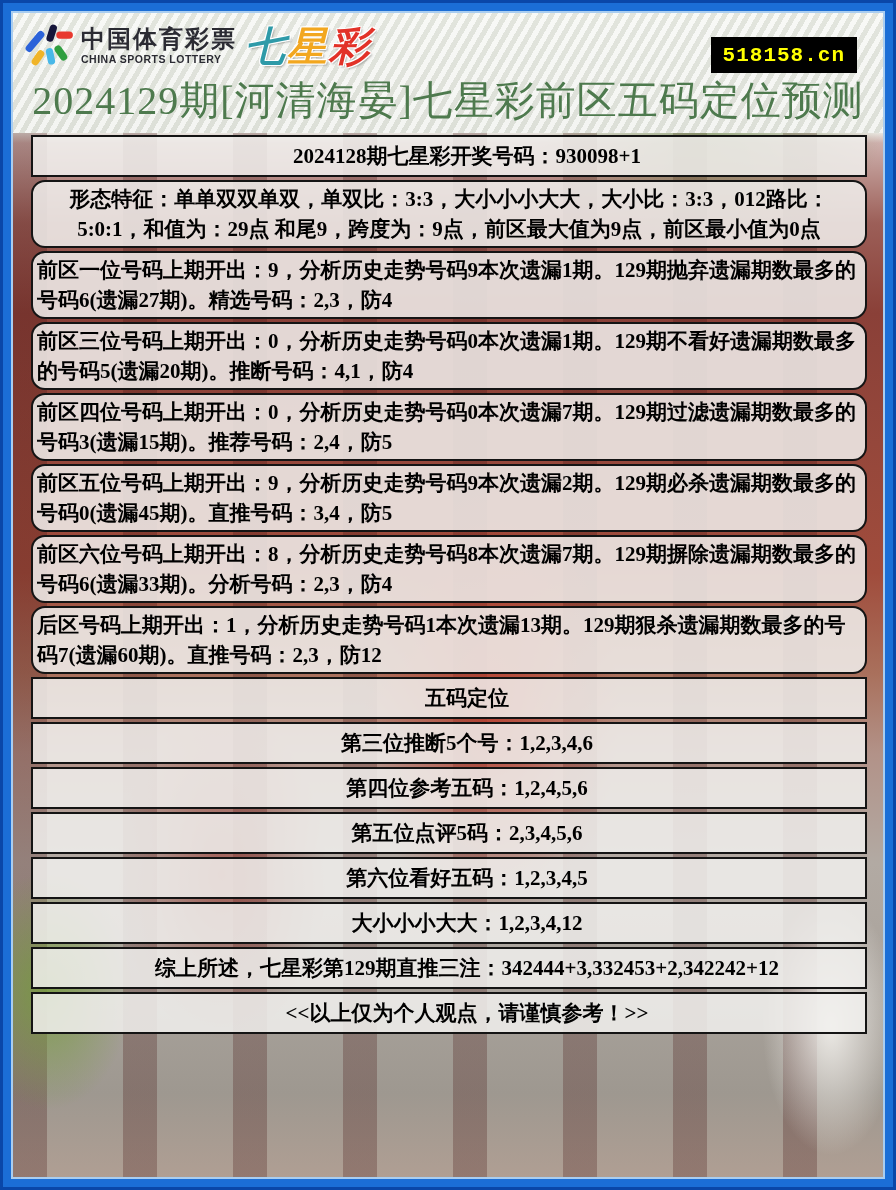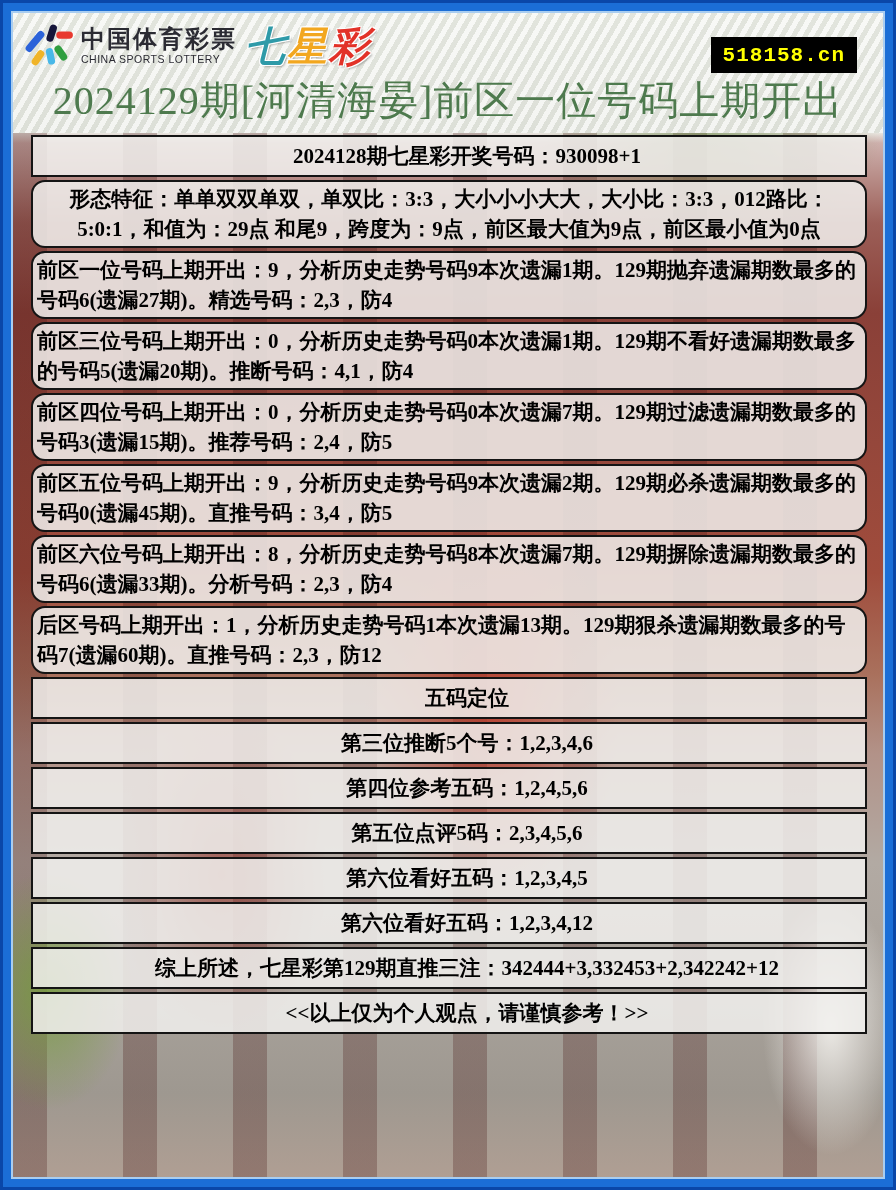--- a/index.html
+++ b/index.html
@@ -62,21 +62,21 @@
   .logo-text { margin-left: 6px; line-height: 1; }
   .logo-cn {
     font-family: "Liberation Sans", "DejaVu Sans", sans-serif;
     font-weight: bold;
     font-size: 24px;
     letter-spacing: 2px;
     color: #2b2b33;
   }
   .logo-en {
     font-family: "Liberation Sans", "DejaVu Sans", sans-serif;
-    font-weight: normal;
+    font-weight: bold;
     font-size: 10.5px;
     letter-spacing: 0.5px;
     color: #2b2b33;
     margin-top: 3px;
   }
   .brand {
     margin-left: 8px;
     font-family: "Liberation Sans", "DejaVu Sans", sans-serif;
     font-weight: bold;
     font-style: italic;
@@ -158,34 +158,34 @@
       <div class="logo-text">
         <div class="logo-cn">中国体育彩票</div>
         <div class="logo-en">CHINA SPORTS LOTTERY</div>
       </div>
       <div class="brand">
         <span class="c0" style="color: rgb(46, 154, 168);">七</span><span class="c1" style="color: rgb(242, 167, 31);">星</span><span class="c2" style="color: rgb(226, 50, 40);">彩</span>
       </div>
       <div class="badge">518158.cn</div>
     </div>
 
-    <div class="title">2024129期[河清海晏]前区一位号码上期开出</div>
+    <div class="title">2024129期[河清海晏]七星彩前区五码定位预测</div>
 
     <div class="board">
       <div class="row center h1">2024128期七星彩开奖号码：930098+1</div>
       <div class="row center h2">形态特征：单单双双单双，单双比：3:3，大小小小大大，大小比：3:3，012路比：5:0:1，和值为：29点 和尾9，跨度为：9点，前区最大值为9点，前区最小值为0点</div>
       <div class="row left h2">前区一位号码上期开出：9，分析历史走势号码9本次遗漏1期。129期抛弃遗漏期数最多的号码6(遗漏27期)。精选号码：2,3，防4</div>
       <div class="row left h2">前区三位号码上期开出：0，分析历史走势号码0本次遗漏1期。129期不看好遗漏期数最多的号码5(遗漏20期)。推断号码：4,1，防4</div>
       <div class="row left h2">前区四位号码上期开出：0，分析历史走势号码0本次遗漏7期。129期过滤遗漏期数最多的号码3(遗漏15期)。推荐号码：2,4，防5</div>
       <div class="row left h2">前区五位号码上期开出：9，分析历史走势号码9本次遗漏2期。129期必杀遗漏期数最多的号码0(遗漏45期)。直推号码：3,4，防5</div>
       <div class="row left h2">前区六位号码上期开出：8，分析历史走势号码8本次遗漏7期。129期摒除遗漏期数最多的号码6(遗漏33期)。分析号码：2,3，防4</div>
       <div class="row left h2">后区号码上期开出：1，分析历史走势号码1本次遗漏13期。129期狠杀遗漏期数最多的号码7(遗漏60期)。直推号码：2,3，防12</div>
       <div class="row center h1">五码定位</div>
       <div class="row center h1">第三位推断5个号：1,2,3,4,6</div>
       <div class="row center h1">第四位参考五码：1,2,4,5,6</div>
       <div class="row center h1">第五位点评5码：2,3,4,5,6</div>
       <div class="row center h1">第六位看好五码：1,2,3,4,5</div>
-      <div class="row center h1">第六位看好五码：1,2,3,4,12</div>
+      <div class="row center h1">大小小小大大：1,2,3,4,12</div>
       <div class="row center h1">综上所述，七星彩第129期直推三注：342444+3,332453+2,342242+12</div>
       <div class="row center h1">&lt;&lt;以上仅为个人观点，请谨慎参考！&gt;&gt;</div>
     </div>
   </div>
 </div>
 
 </body></html>

